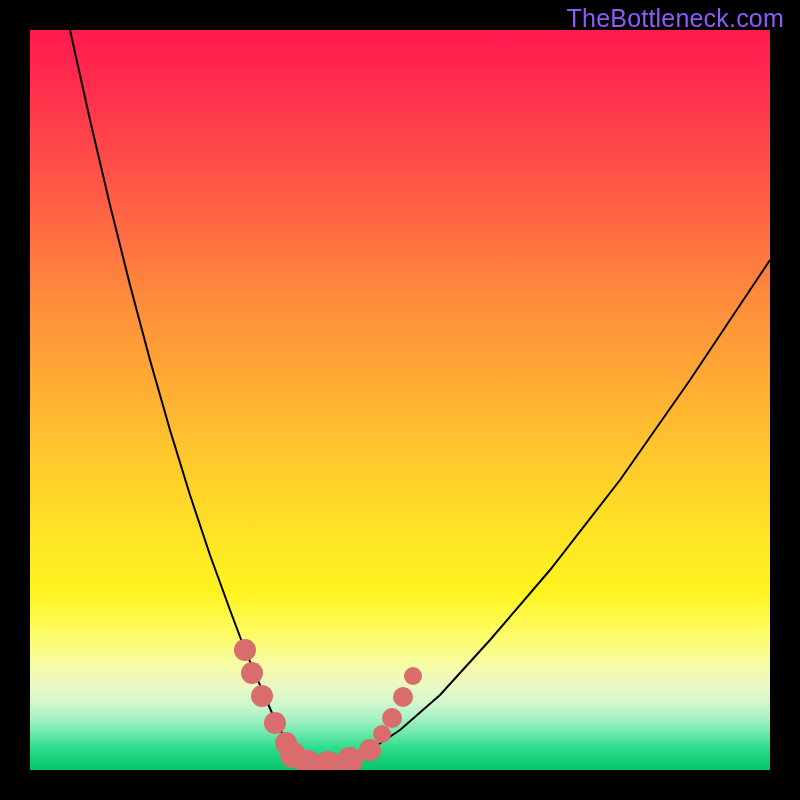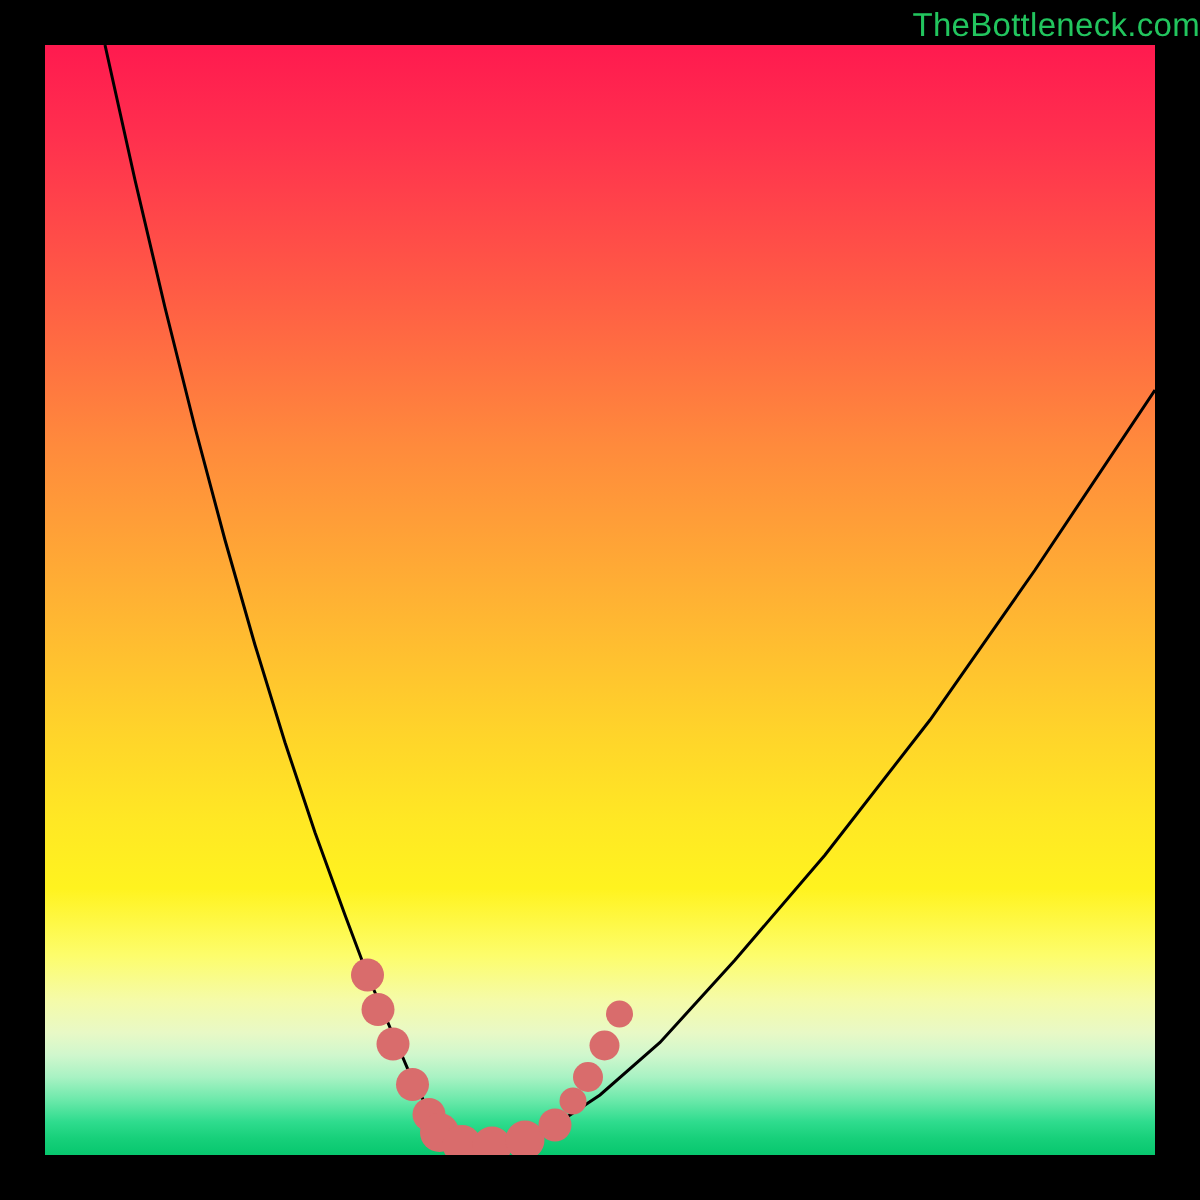--- a/index.html
+++ b/index.html
@@ -62,23 +62,23 @@
     stroke: #000;
     stroke-width: 2;
   }
   .bead {
     fill: #d96c6c;
     stroke: none;
   }
   .watermark {
     position: absolute;
     top: 4px;
-    right: 0;
-    color: #22c55e;
-    font-size: 22px;
+    right: 16px;
+    color: #8b5cf6;
+    font-size: 25px;
     font-weight: 500;
     letter-spacing: 0.2px;
     user-select: none;
   }
 </style>
 </head>
 <body>
 
 <div class="frame">
   <div class="plot-area">

